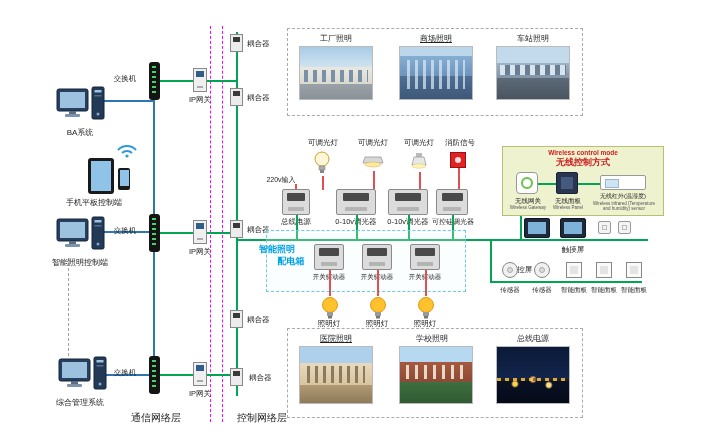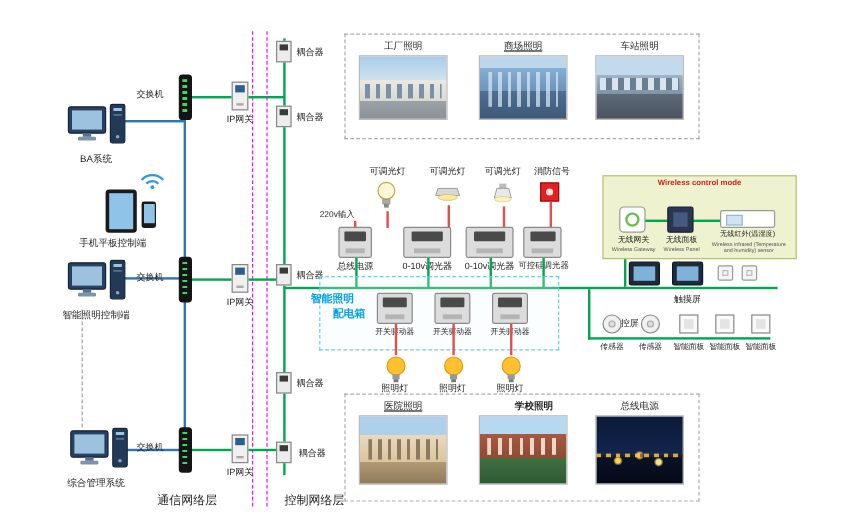--- a/index.html
+++ b/index.html
@@ -182,21 +182,21 @@
   <div class="lbl" style="left:299px;top:34px;width:74px;">工厂照明</div>
   <div class="photo photo-factory" style="left:299px;top:46px;width:74px;height:54px;"></div>
   <div class="lbl" style="left:399px;top:34px;width:74px;text-decoration:underline;">商场照明</div>
   <div class="photo photo-mall" style="left:399px;top:46px;width:74px;height:54px;"></div>
   <div class="lbl" style="left:496px;top:34px;width:74px;">车站照明</div>
   <div class="photo photo-station" style="left:496px;top:46px;width:74px;height:54px;"></div>
 
   <div class="dash-box" style="left:287px;top:328px;width:296px;height:90px;"></div>
   <div class="lbl" style="left:299px;top:334px;width:74px;text-decoration:underline;">医院照明</div>
   <div class="photo photo-hospital" style="left:299px;top:346px;width:74px;height:58px;"></div>
-  <div class="lbl" style="left:408px;top:334px;width:74px;font-weight:bold;">学校照明</div>
+  <div class="lbl" style="left:395px;top:334px;width:74px;">学校照明</div>
   <div class="photo photo-school" style="left:399px;top:346px;width:74px;height:58px;"></div>
   <div class="lbl" style="left:496px;top:334px;width:74px;">总线电源</div>
   <div class="photo photo-night" style="left:496px;top:346px;width:74px;height:58px;"></div>
 
   <div class="lbl f75" style="left:300px;top:139px;width:46px;">可调光灯</div>
   <div class="lbl f75" style="left:350px;top:139px;width:46px;">可调光灯</div>
   <div class="lbl f75" style="left:396px;top:139px;width:46px;">可调光灯</div>
   <div class="lbl f75" style="left:438px;top:139px;width:44px;">消防信号</div>
 
   <svg class="abs" style="left:314px;top:150px;" width="16" height="26" viewBox="0 0 16 26">
@@ -263,20 +263,21 @@
     <circle cx="9" cy="9" r="7.5" fill="#ffc22e" stroke="#e09a10"></circle>
       <rect x="6" y="16" width="6" height="4" fill="#999"></rect>
       <rect x="7" y="20" width="4" height="2.5" fill="#777"></rect>
   </svg>
   <div class="lbl f75" style="left:302px;top:320px;width:54px;">照明灯</div>
   <div class="lbl f75" style="left:350px;top:320px;width:54px;">照明灯</div>
   <div class="lbl f75" style="left:398px;top:320px;width:54px;">照明灯</div>
 
   <div class="wbox" style="left:502px;top:146px;width:162px;height:70px;"></div>
   <div class="lbl red-t" style="left:502px;top:149px;width:162px;font-size:6.5px;">Wireless control mode</div>
+  <div class="lbl red-t" style="left:502px;top:157px;width:162px;font-size:9px;">无线控制方式</div>
   <div class="hline green" style="left:520px;top:183px;width:104px;height:1.5px;"></div>
   <div class="wgw" style="left:516px;top:172px;width:22px;height:22px;"></div>
   <div class="wpanel" style="left:556px;top:172px;width:22px;height:22px;"></div>
   <div class="wsensor" style="left:600px;top:175px;width:46px;height:15px;"></div>
   <div class="lbl f65" style="left:506px;top:197px;width:44px;">无线网关</div>
   <div class="lbl f45" style="left:502px;top:205px;width:52px;">Wireless Gateway</div>
   <div class="lbl f65" style="left:546px;top:197px;width:44px;">无线面板</div>
   <div class="lbl f45" style="left:544px;top:205px;width:48px;">Wireless Panel</div>
   <div class="lbl f6" style="left:594px;top:193px;width:58px;">无线红外(温湿度)</div>
   <div class="lbl f45" style="left:592px;top:201px;width:64px;">Wireless infrared (Temperature and humidity) sensor</div>

